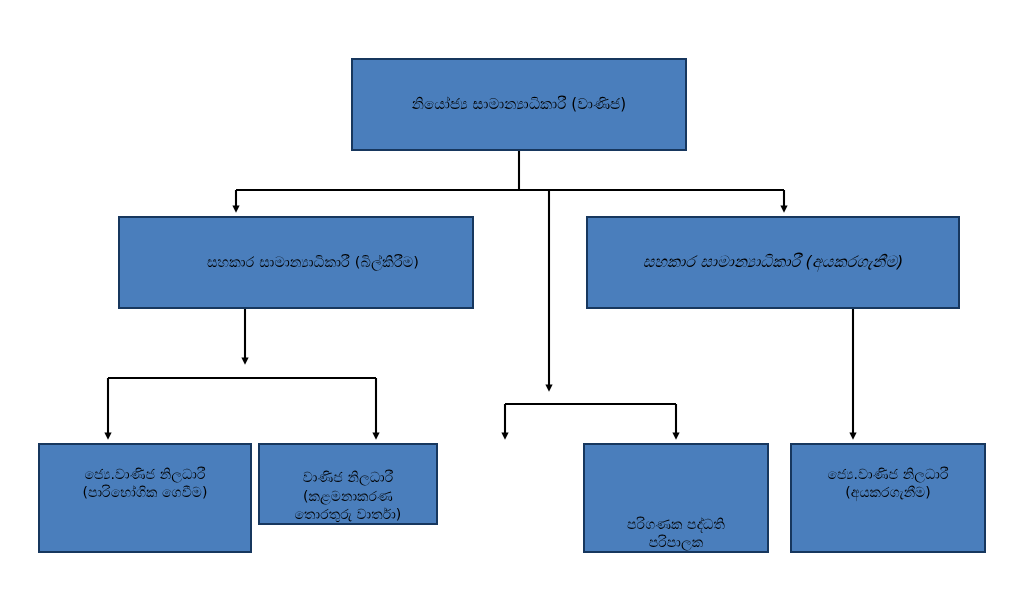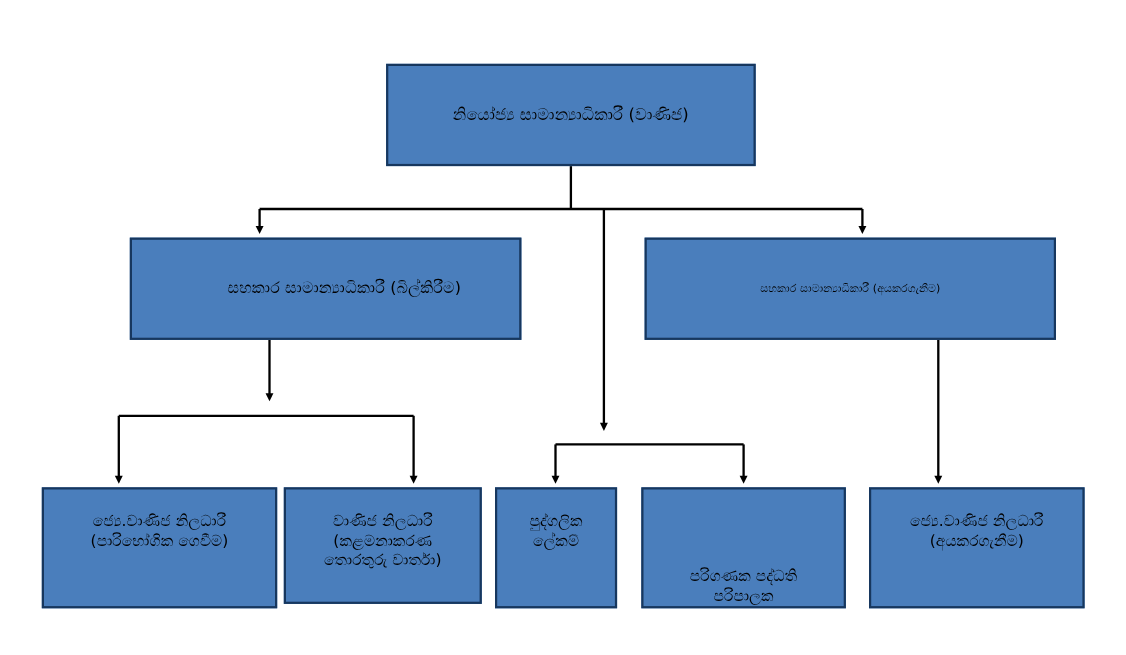--- a/index.html
+++ b/index.html
@@ -66,33 +66,34 @@
     padding-left: 34px;
   }
   #node-agm-billing .node-label { font-size: 14.5px; }
   #node-agm-revenue {
     left: 586px;
     top: 216px;
     width: 374px;
     height: 93px;
     align-items: center;
   }
-  #node-agm-revenue .node-label { font-size: 10px; }
+  #node-agm-revenue .node-label { font-size: 16px; font-style: italic; }
   
   #node-snr-commercial-officer-consumer-payment {
     left: 38px;
     top: 443px;
     width: 214px;
     height: 110px;
   }
   #node-commercial-officer-mis {
     left: 258px;
     top: 443px;
     width: 180px;
-    height: 106px;
+    height: 82px;
+    align-items: flex-end;
   }
   #node-private-secretary {
     left: 450px;
     top: 443px;
     width: 111px;
     height: 110px;
   }
   #node-computer-system-administrator {
     left: 583px;
     top: 443px;
@@ -164,24 +165,20 @@
     <span class="node-label">ජ්‍යෙ.වාණිජ නිලධාරී
 (පාරිභෝගික ගෙවීම)</span>
   </div>
 
   <div class="node-box leaf" id="node-commercial-officer-mis">
     <span class="node-label">වාණිජ නිලධාරී
 (කළමනාකරණ
 තොරතුරු වාර්තා)</span>
   </div>
 
-  <div class="node-box leaf" id="node-private-secretary">
-    <span class="node-label">පුද්ගලික
-ලේකම්</span>
-  </div>
 
   <div class="node-box leaf" id="node-computer-system-administrator">
     <span class="node-label">පරිගණක පද්ධති
 පරිපාලක</span>
   </div>
 
   <div class="node-box leaf" id="node-snr-commercial-officer-revenue">
     <span class="node-label">ජ්‍යෙ.වාණිජ නිලධාරී
 (අයකරගැනීම)</span>
   </div>

